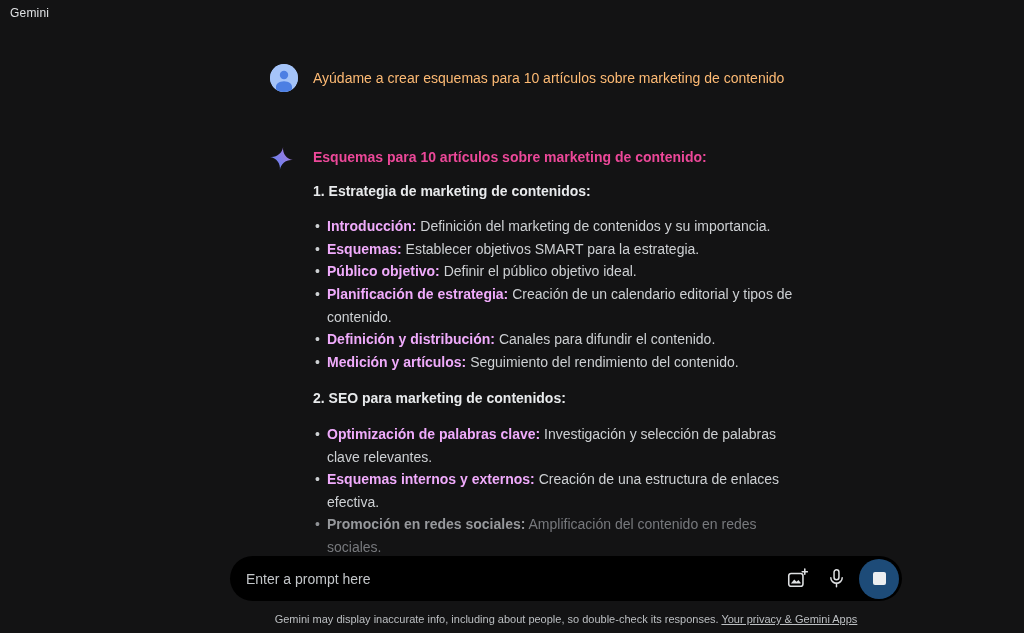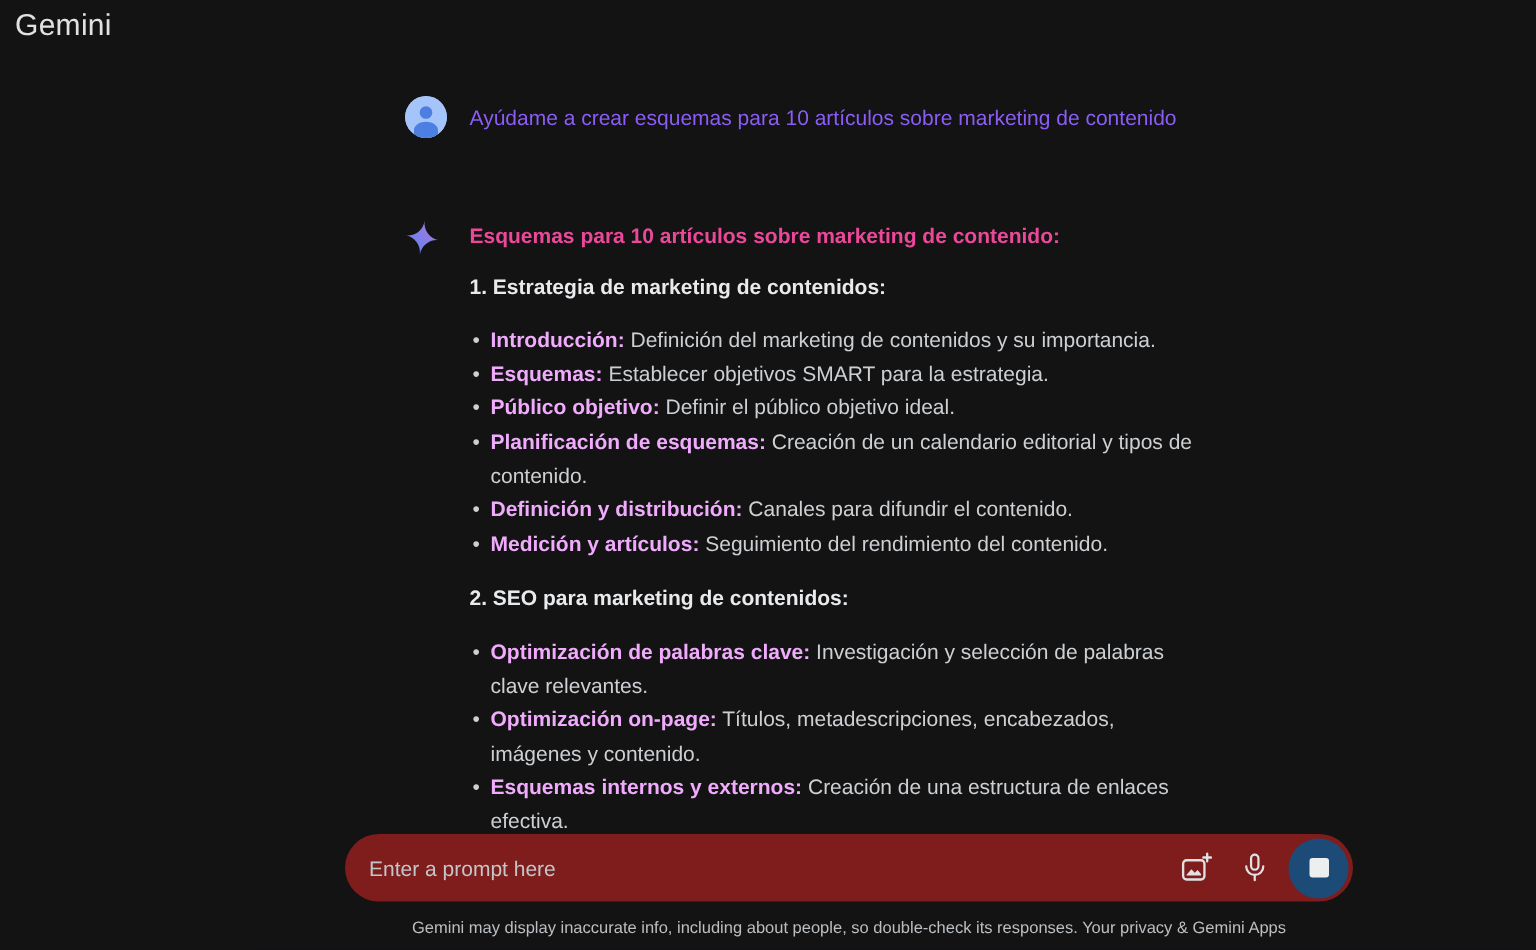--- a/index.html
+++ b/index.html
@@ -7,21 +7,21 @@
   body {
     background: #131314;
     font-family: "Liberation Sans", "DejaVu Sans", sans-serif;
     color: #e3e3e3;
     position: relative;
   }
 
   .logo {
     position: absolute;
     left: 10px; top: 6px;
-    font-size: 20px;
+    font-size: 12px;
     color: #dfe1e3;
     letter-spacing: .2px;
     cursor: pointer;
   }
 
   .conversation {
     position: absolute;
     left: 270px; top: 64px;
     width: 530px;
   }
@@ -32,21 +32,21 @@
     width: 28px; height: 28px;
     border-radius: 50%;
     background: #a5c4f9;
     overflow: hidden;
     flex: 0 0 28px;
   }
 
   .user-text {
     font-size: 14px;
     line-height: 28px;
-    color: #8b5cf6;
+    color: #fdba74;
   }
 
   .resp-row { margin-top: 54px; }
 
   .spark-box {
     width: 28px; flex: 0 0 28px;
     display: flex; justify-content: flex-start;
     padding-top: 1px;
   }
 
@@ -84,21 +84,21 @@
   .bullet .b-label { font-weight: 700; color: #f0abfc; }
 
   .bullet.faded { color: #77797d; }
   .bullet.faded::before { color: #8f9296; }
   .bullet.faded .b-label { color: #97999d; }
 
   .prompt-bar {
     position: absolute;
     left: 230px; top: 556px;
     width: 672px; height: 45px;
-    background: #7f1d1d;
+    background: #000000;
     border-radius: 23px;
     display: flex;
     align-items: center;
     padding: 0 3px 0 16px;
     z-index: 5;
   }
 
   .prompt-input {
     flex: 1;
     background: transparent;
@@ -141,20 +141,21 @@
     left: 230px; top: 612px;
     width: 672px;
     text-align: center;
     font-size: 11px;
     color: #bcbfc2;
     line-height: 14px;
     white-space: nowrap;
   }
   .footer a {
     color: #bcbfc2;
+    text-decoration: underline;
     cursor: pointer;
     text-align: right;
   }
 </style>
 </head>
 <body>
 
 <div class="logo">Gemini</div>
 
 <div class="conversation">
@@ -194,42 +195,38 @@
         </div>
         <div class="bullet">
           <span class="b-label">Esquemas:</span>
           <span>Establecer objetivos SMART para la estrategia.</span>
         </div>
         <div class="bullet">
           <span class="b-label">Público objetivo:</span>
           <span>Definir el público objetivo ideal.</span>
         </div>
         <div class="bullet">
-          <span class="b-label">Planificación de esquemas:</span>
+          <span class="b-label">Planificación de estrategia:</span>
           <span>Creación de un calendario editorial y tipos de contenido.</span>
         </div>
         <div class="bullet">
           <span class="b-label">Definición y distribución:</span>
           <span>Canales para difundir el contenido.</span>
         </div>
         <div class="bullet">
           <span class="b-label">Medición y artículos:</span>
           <span>Seguimiento del rendimiento del contenido.</span>
         </div>
       </div>
 
       <div class="section-title">2. SEO para marketing de contenidos:</div>
       <div class="bullets">
         <div class="bullet">
           <span class="b-label">Optimización de palabras clave:</span>
           <span>Investigación y selección de palabras clave relevantes.</span>
-        </div>
-        <div class="bullet">
-          <span class="b-label">Optimización on-page:</span>
-          <span>Títulos, metadescripciones, encabezados, imágenes y contenido.</span>
         </div>
         <div class="bullet">
           <span class="b-label">Esquemas internos y externos:</span>
           <span>Creación de una estructura de enlaces efectiva.</span>
         </div>
         <div class="bullet faded">
           <span class="b-label">Promoción en redes sociales:</span>
           <span>Amplificación del contenido en redes sociales.</span>
         </div>
       </div>

